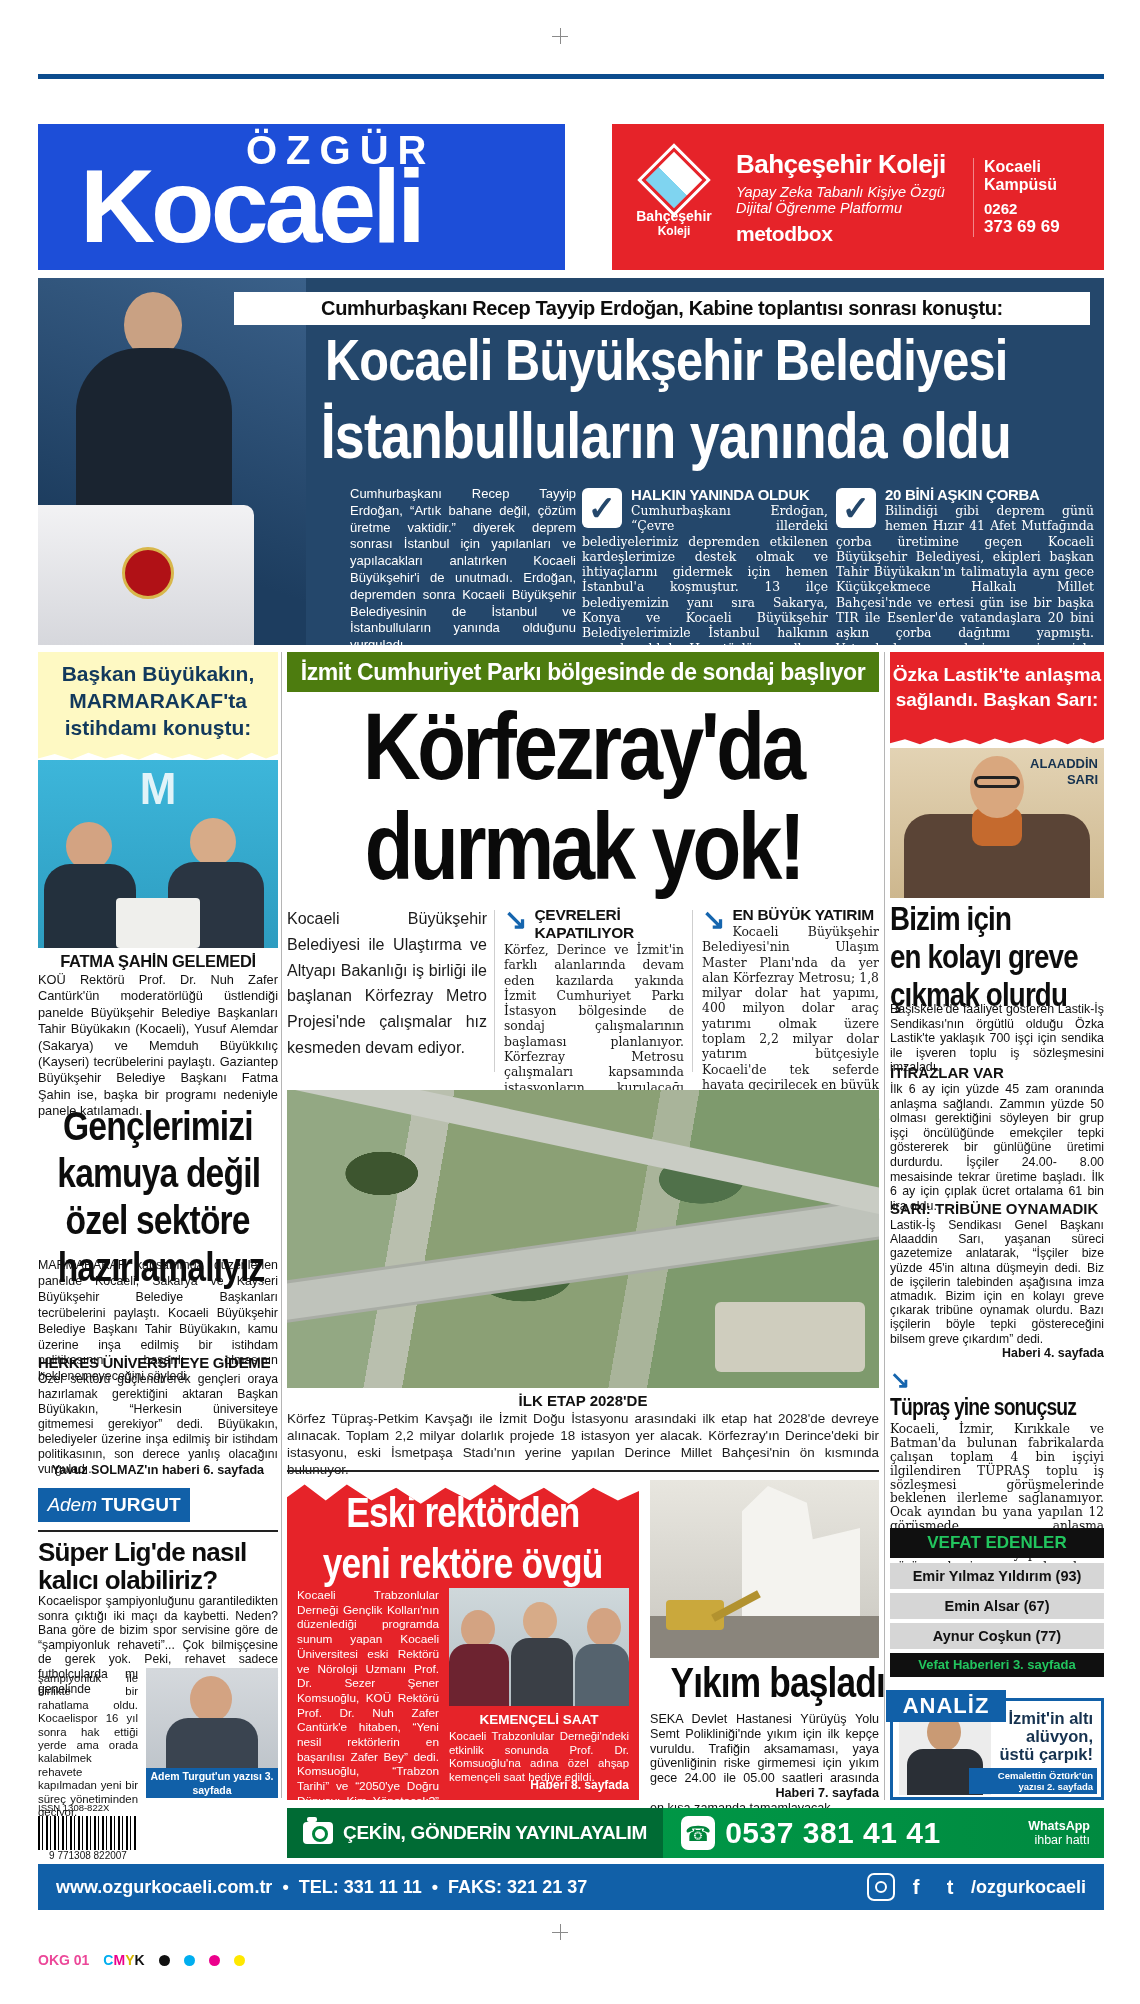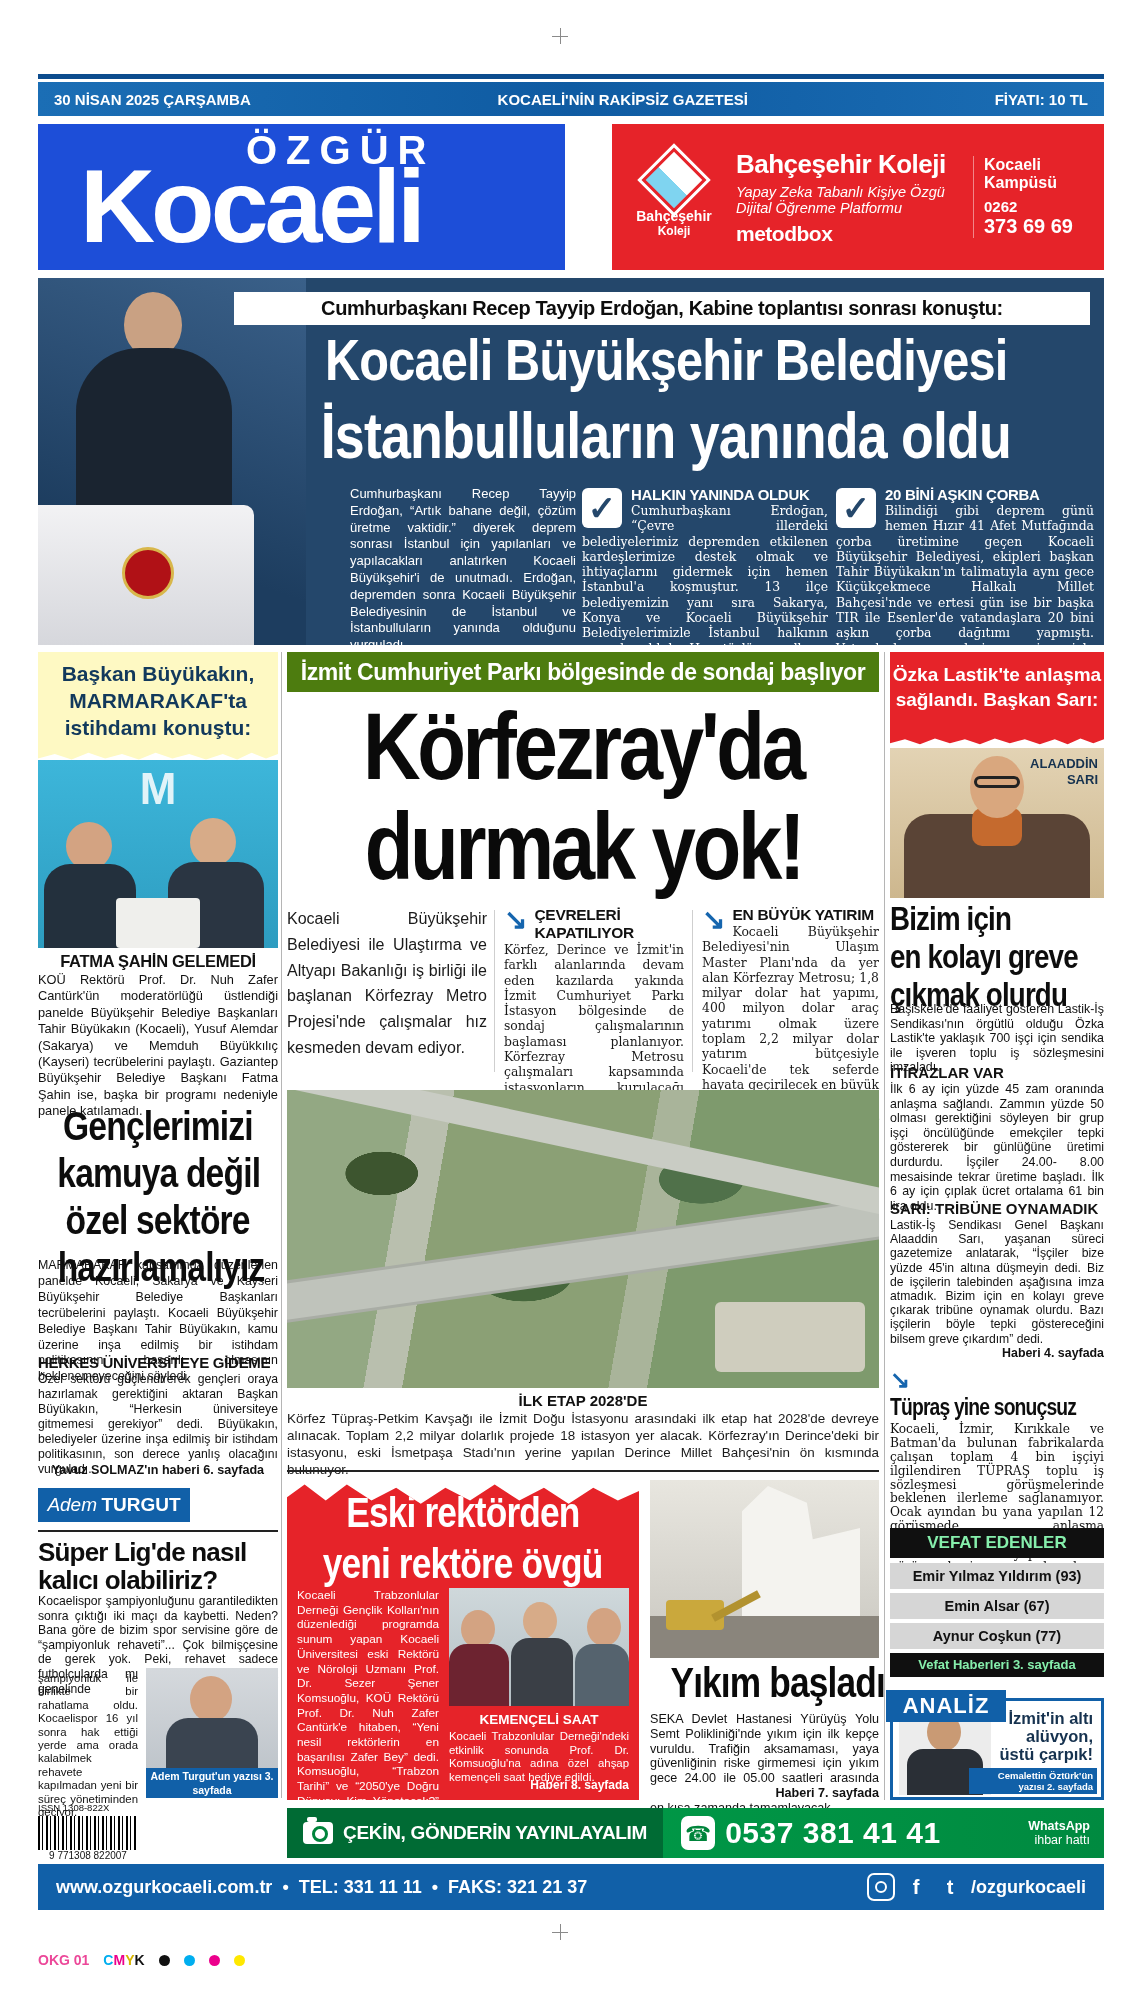--- a/index.html
+++ b/index.html
@@ -26,36 +26,31 @@
   .cross::after{content:"";position:absolute;top:50%;left:0;height:1px;width:100%;background:#8a8a8a}
   .cam{width:30px;height:22px;background:#fff;border-radius:4px;position:relative;flex:0 0 auto}
   .cam::before{content:"";position:absolute;left:9px;top:4px;width:10px;height:10px;border:3px solid #00843b;border-radius:50%}
   .cam::after{content:"";position:absolute;top:-5px;left:4px;width:10px;height:5px;background:#fff;border-radius:2px}
   .phbox{width:34px;height:34px;background:#fff;border-radius:7px;text-align:center;line-height:36px;font-size:21px;color:#00843b;flex:0 0 auto}
   .soc{width:24px;height:24px;border:2px solid #fff;border-radius:7px;position:relative;display:inline-block;vertical-align:middle}
   .soc.dot::after{content:"";position:absolute;left:6px;top:6px;width:8px;height:8px;border:2px solid #fff;border-radius:50%}
   .socletter{display:inline-block;width:26px;height:26px;color:#fff;font-weight:bold;font-size:20px;line-height:26px;text-align:center;vertical-align:middle}
   .barcode{height:34px;background:repeating-linear-gradient(90deg,#000 0 2px,#fff 2px 4px,#000 4px 5px,#fff 5px 8px)}
   .grayrow{background:#d6d6d6;text-align:center;font-weight:bold;font-size:14.5px;line-height:26px;color:#111}
-  .blackbar{background:#101010;color:#86efac;text-align:center;font-weight:bold}
+  .blackbar{background:#101010;color:#22c55e;text-align:center;font-weight:bold}
 </style>
 </head>
 <body>
 
 <div class="page">
 
   <div class="abs cross" style="left:552px;top:28px"></div>
   <div class="abs cross" style="left:552px;top:1924px"></div>
 
   <div class="abs" style="left:38px;top:74px;width:1066px;height:5px;background:#0c4c8e"></div>
-  <div class="abs" style="left:38px;top:82px;width:1066px;height:34px;background:linear-gradient(90deg,#1b6eb5,#0f5ba2 50%,#1b6eb5);display:flex;align-items:center;justify-content:space-between;padding:0 16px;box-sizing:border-box">
-    <span class="b w" style="font-size:15px">30 NİSAN 2025 ÇARŞAMBA</span>
-    <span class="b w" style="font-size:15px">KOCAELİ'NİN RAKİPSİZ GAZETESİ</span>
-    <span class="b w" style="font-size:15px">FİYATI: 10 TL</span>
-  </div>
 
   <div class="abs" style="left:38px;top:124px;width:527px;height:146px;background:#1d4ed8;overflow:hidden">
     <div class="abs b w" style="left:208px;top:4px;font-size:40px;letter-spacing:9px">ÖZGÜR</div>
     <div class="abs b w" style="left:42px;top:30px;font-size:104px;letter-spacing:-4px;line-height:1">Kocaeli</div>
   </div>
 
   <div class="abs" style="left:612px;top:124px;width:492px;height:146px;background:#e62329;display:flex;align-items:center;padding:0 10px;box-sizing:border-box;gap:10px">
     <div style="width:104px;text-align:center">
       <div style="width:40px;height:40px;margin:4px auto 8px;background:linear-gradient(180deg,#ffffff 0 55%,#7fd4f0 55% 100%);transform:rotate(45deg);outline:3px solid #fff;outline-offset:3px"></div>
       <div class="b w" style="font-size:14px">Bahçeşehir</div>
@@ -64,21 +59,21 @@
     <div style="flex:1">
       <div class="b w" style="font-size:26px;letter-spacing:-.5px">Bahçeşehir Koleji</div>
       <div class="w serif" style="font-size:14.5px;font-style:italic;margin-top:4px">Yapay Zeka Tabanlı Kişiye Özgü</div>
       <div class="w serif" style="font-size:14.5px;font-style:italic">Dijital Öğrenme Platformu</div>
       <div class="b w" style="font-size:21px;margin-top:6px;letter-spacing:-.5px">metodbox</div>
     </div>
     <div style="width:110px;border-left:1px solid rgba(255,255,255,.45);padding-left:10px">
       <div class="b w" style="font-size:16px">Kocaeli</div>
       <div class="b w" style="font-size:16px">Kampüsü</div>
       <div class="b w" style="font-size:15px;margin-top:6px">0262</div>
-      <div class="b w" style="font-size:20px">373 69 69</div>
+      <div class="b w" style="font-size:17px">373 69 69</div>
     </div>
   </div>
 
   <div class="abs" style="left:38px;top:278px;width:1066px;height:367px;background:#24476b">
     <div class="abs" style="left:0;top:0;width:268px;height:367px;background:linear-gradient(200deg,#3a6089,#1d3d5f 70%);overflow:hidden">
       <div class="abs" style="left:86px;top:14px;width:58px;height:66px;background:#c9a183;border-radius:50%"></div>
       <div class="abs" style="left:38px;top:70px;width:156px;height:200px;background:#1a2430;border-radius:64px 64px 0 0"></div>
       <div class="abs" style="left:0;bottom:0;width:216px;height:140px;background:linear-gradient(#f2f2f4,#d6d7dc);border-top-right-radius:10px"></div>
       <div class="abs" style="left:84px;bottom:46px;width:46px;height:46px;background:#b01116;border-radius:50%;border:3px solid #d8b74b"></div>
     </div>

